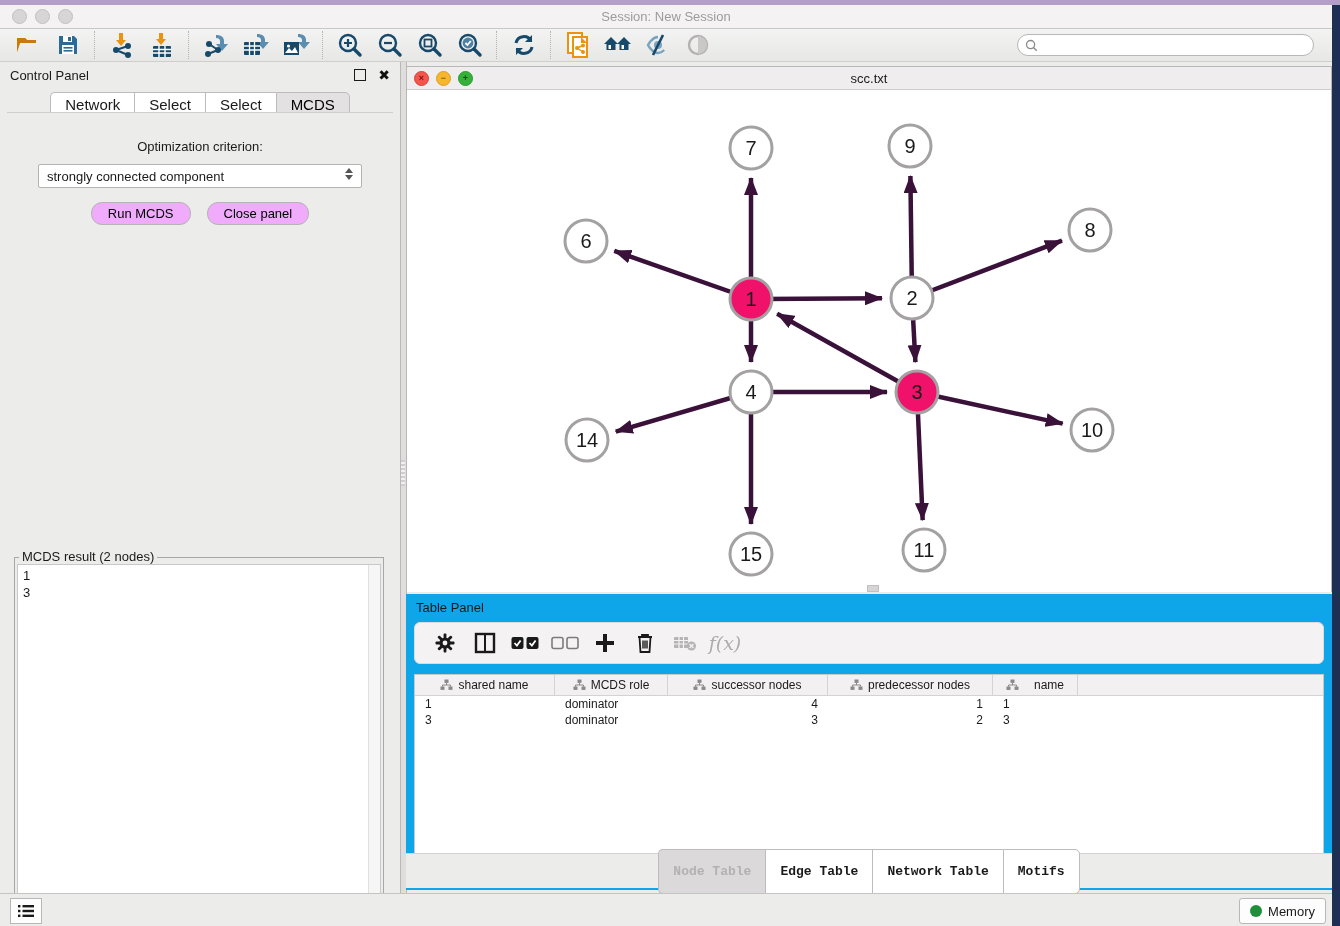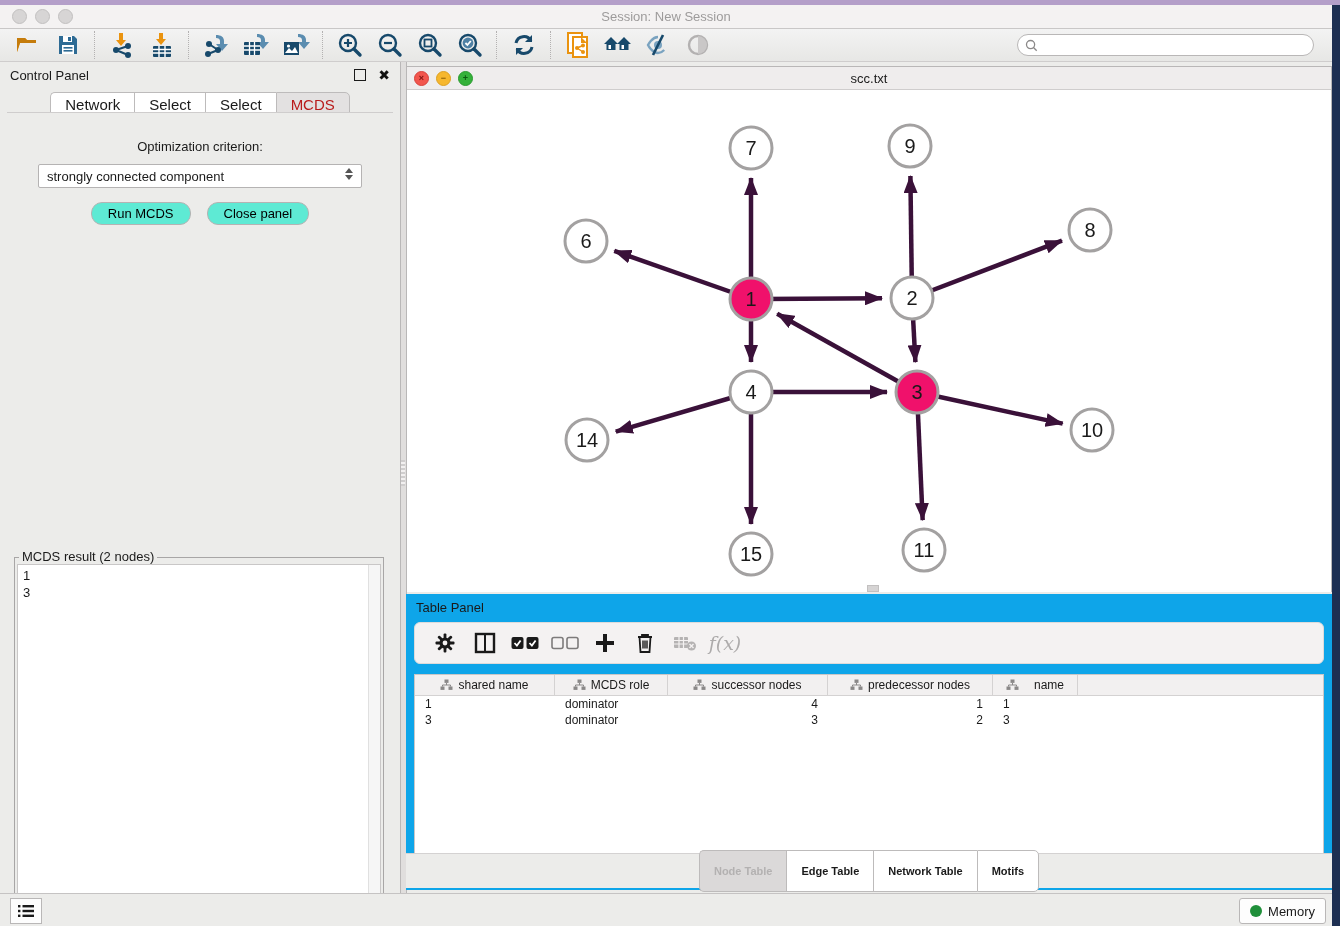--- a/index.html
+++ b/index.html
@@ -28,31 +28,31 @@
   
   .cpanel{position:absolute;left:0;top:0;width:400px;height:831px;background:#ececea;}
   .panel-head{height:26px;display:flex;align-items:center;font-size:13px;padding:0 10px;position:relative;}
   .panel-head .ph-title{flex:1;}
   .float-ic{width:10px;height:10px;border:1.6px solid #1a1a1a;display:inline-block;margin-right:12px;}
   .close-ic{font-size:14px;font-weight:bold;color:#111;}
   .ctabs{position:absolute;left:0;top:30px;width:100%;display:flex;justify-content:center;}
   .ctab{font-size:15px;padding:3px 14px;background:#fff;border:1px solid #bdbbbb;border-right:none;cursor:pointer;}
   .ctab:first-child{border-radius:5px 0 0 0;}
   .ctab:last-child{border-right:1px solid #bdbbbb;border-radius:0 5px 5px 0;}
-  .ctab.disabled-active{background:#e3e1e1;color:#b91c1c;border-radius:0 5px 0 0;}
+  .ctab.disabled-active{background:#e3e1e1;color:#000000;border-radius:0 5px 0 0;}
   .cbody{position:absolute;left:7px;top:50px;width:386px;height:766px;background:#ececea;border-top:1px solid #cfcdcd;}
   .opt-label{margin-top:26px;text-align:center;font-size:13px;}
   .dropdown{margin:10px auto 0;width:306px;height:22px;background:#fff;border:1px solid #b5b3b3;border-radius:2px;
             display:flex;align-items:center;font-size:13px;padding:0 8px;position:relative;cursor:pointer;}
   .dd-arrows{position:absolute;right:8px;top:3px;display:flex;flex-direction:column;gap:2px;}
   .dd-arrows i{width:0;height:0;border-left:4px solid transparent;border-right:4px solid transparent;display:block;}
   .dd-up{border-bottom:5px solid #555;}
   .dd-down{border-top:5px solid #555;}
   .cp-buttons{margin-top:14px;display:flex;justify-content:center;gap:16px;}
-  .btn{background:#5eead4;border:1px solid #b5b3b3;border-radius:11px;font-size:13px;padding:3px 16px;cursor:pointer;font-family:inherit;}
+  .btn{background:#f0abfc;border:1px solid #b5b3b3;border-radius:11px;font-size:13px;padding:3px 16px;cursor:pointer;font-family:inherit;}
   .groupbox{position:absolute;left:7px;top:444px;width:368px;height:378px;border:1px solid #a8a6a6;}
   .gb-label{position:absolute;left:4px;top:-9px;background:#ececea;padding:0 3px;font-size:13px;}
   .gb-text{position:absolute;left:2px;top:6px;right:2px;bottom:2px;background:#fff;border:1px solid #c9c7c7;
            font-size:13px;line-height:17px;padding:2px 5px;white-space:pre;overflow:hidden;}
   .gb-scroll{position:absolute;right:3px;top:7px;width:11px;bottom:3px;background:#f6f6f6;border-left:1px solid #e0e0e0;}
   
   .vsplit{position:absolute;left:400px;top:0;width:5px;height:831px;background:#e0dedd;border-left:1px solid #b9b7b7;border-right:1px solid #b9b7b7;}
   .vsplit .grip{position:absolute;left:0;top:398px;width:4px;height:26px;background:repeating-linear-gradient(#cfcdcd 0 2px,#f2f0f0 2px 4px);}
   
   .netwin{position:absolute;left:406px;top:4px;width:926px;height:526px;background:#fff;border:1px solid #b9b7b7;box-sizing:border-box;}
@@ -73,21 +73,21 @@
   .fx{font-family:"DejaVu Serif","Liberation Serif",serif;font-style:italic;font-size:19px;color:#adabab;}
   .ttable{position:absolute;left:8px;top:80px;width:910px;height:180px;background:#fff;border:1px solid #c9c7c7;box-sizing:border-box;overflow:hidden;}
   .thead{display:flex;height:20px;background:#f2f0f0;border-bottom:1px solid #d4d2d2;}
   .th{display:flex;align-items:center;justify-content:center;gap:5px;font-size:12px;border-right:1px solid #d4d2d2;box-sizing:border-box;}
   .trow{display:flex;height:16px;font-size:12px;align-items:center;}
   .tcell{box-sizing:border-box;padding:0 10px;overflow:hidden;white-space:nowrap;}
   .c0{width:140px;} .c1{width:113px;} .c2{width:160px;} .c3{width:165px;} .c4{width:85px;gap:15px;}
   .al{text-align:left;} .ar{text-align:right;}
   .tp-bottom{position:absolute;left:0;bottom:2px;width:926px;height:34px;background:#ececea;border-top:1px solid #d4d2d2;
              display:flex;align-items:center;justify-content:center;}
-  .btab{font-size:11px;font-weight:bold;padding:14px 14px;background:#fff;border:1px solid #bdbbbb;border-right:none;cursor:pointer;}
+  .btab{font-size:13px;font-weight:bold;padding:14px 14px;background:#fff;border:1px solid #bdbbbb;border-right:none;cursor:pointer;font-family:Liberation Mono, monospace;}
   .btab:first-child{border-radius:5px 0 0 5px;}
   .btab:last-child{border-right:1px solid #bdbbbb;border-radius:0 5px 5px 0;}
   .btab.disabled-active{background:#dbd9d9;color:#b3b1b1;}
   
   .statusbar{position:absolute;left:0;top:893px;width:1340px;height:33px;background:#ececea;border-top:1px solid #c5c3c3;}
   .sb-btn{position:absolute;left:10px;top:4px;width:30px;height:24px;background:#fdfdfd;border:1px solid #b9b7b7;
           display:flex;align-items:center;justify-content:center;cursor:pointer;}
   .mem-btn{position:absolute;right:14px;top:4px;height:24px;background:#fdfdfd;border:1px solid #b9b7b7;border-radius:3px;
            display:flex;align-items:center;gap:6px;padding:0 10px;font-size:13px;cursor:pointer;}
   .mem-dot{width:12px;height:12px;border-radius:50%;background:#1f8f3a;}

